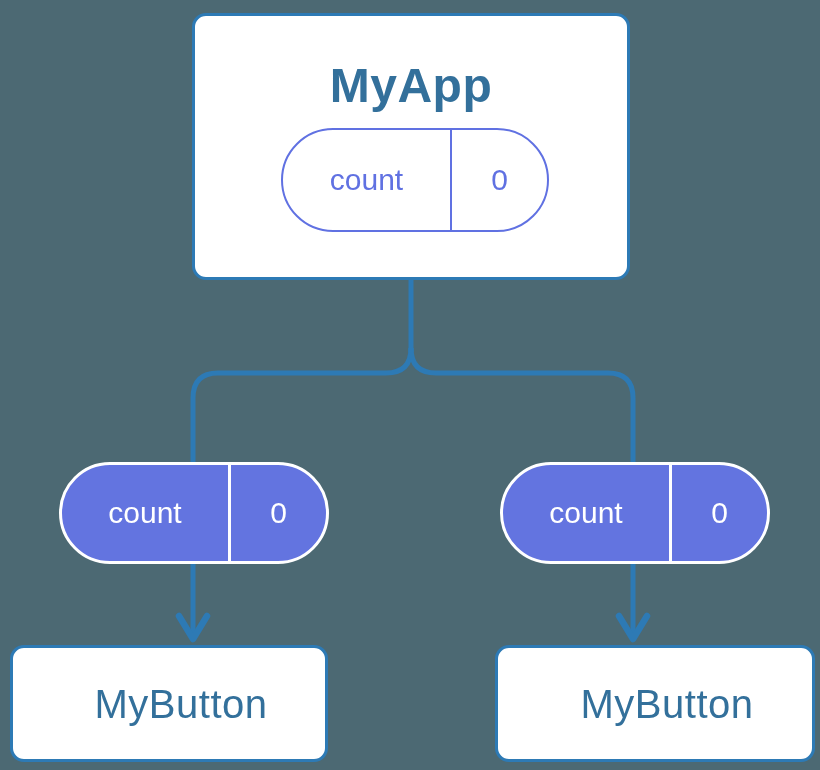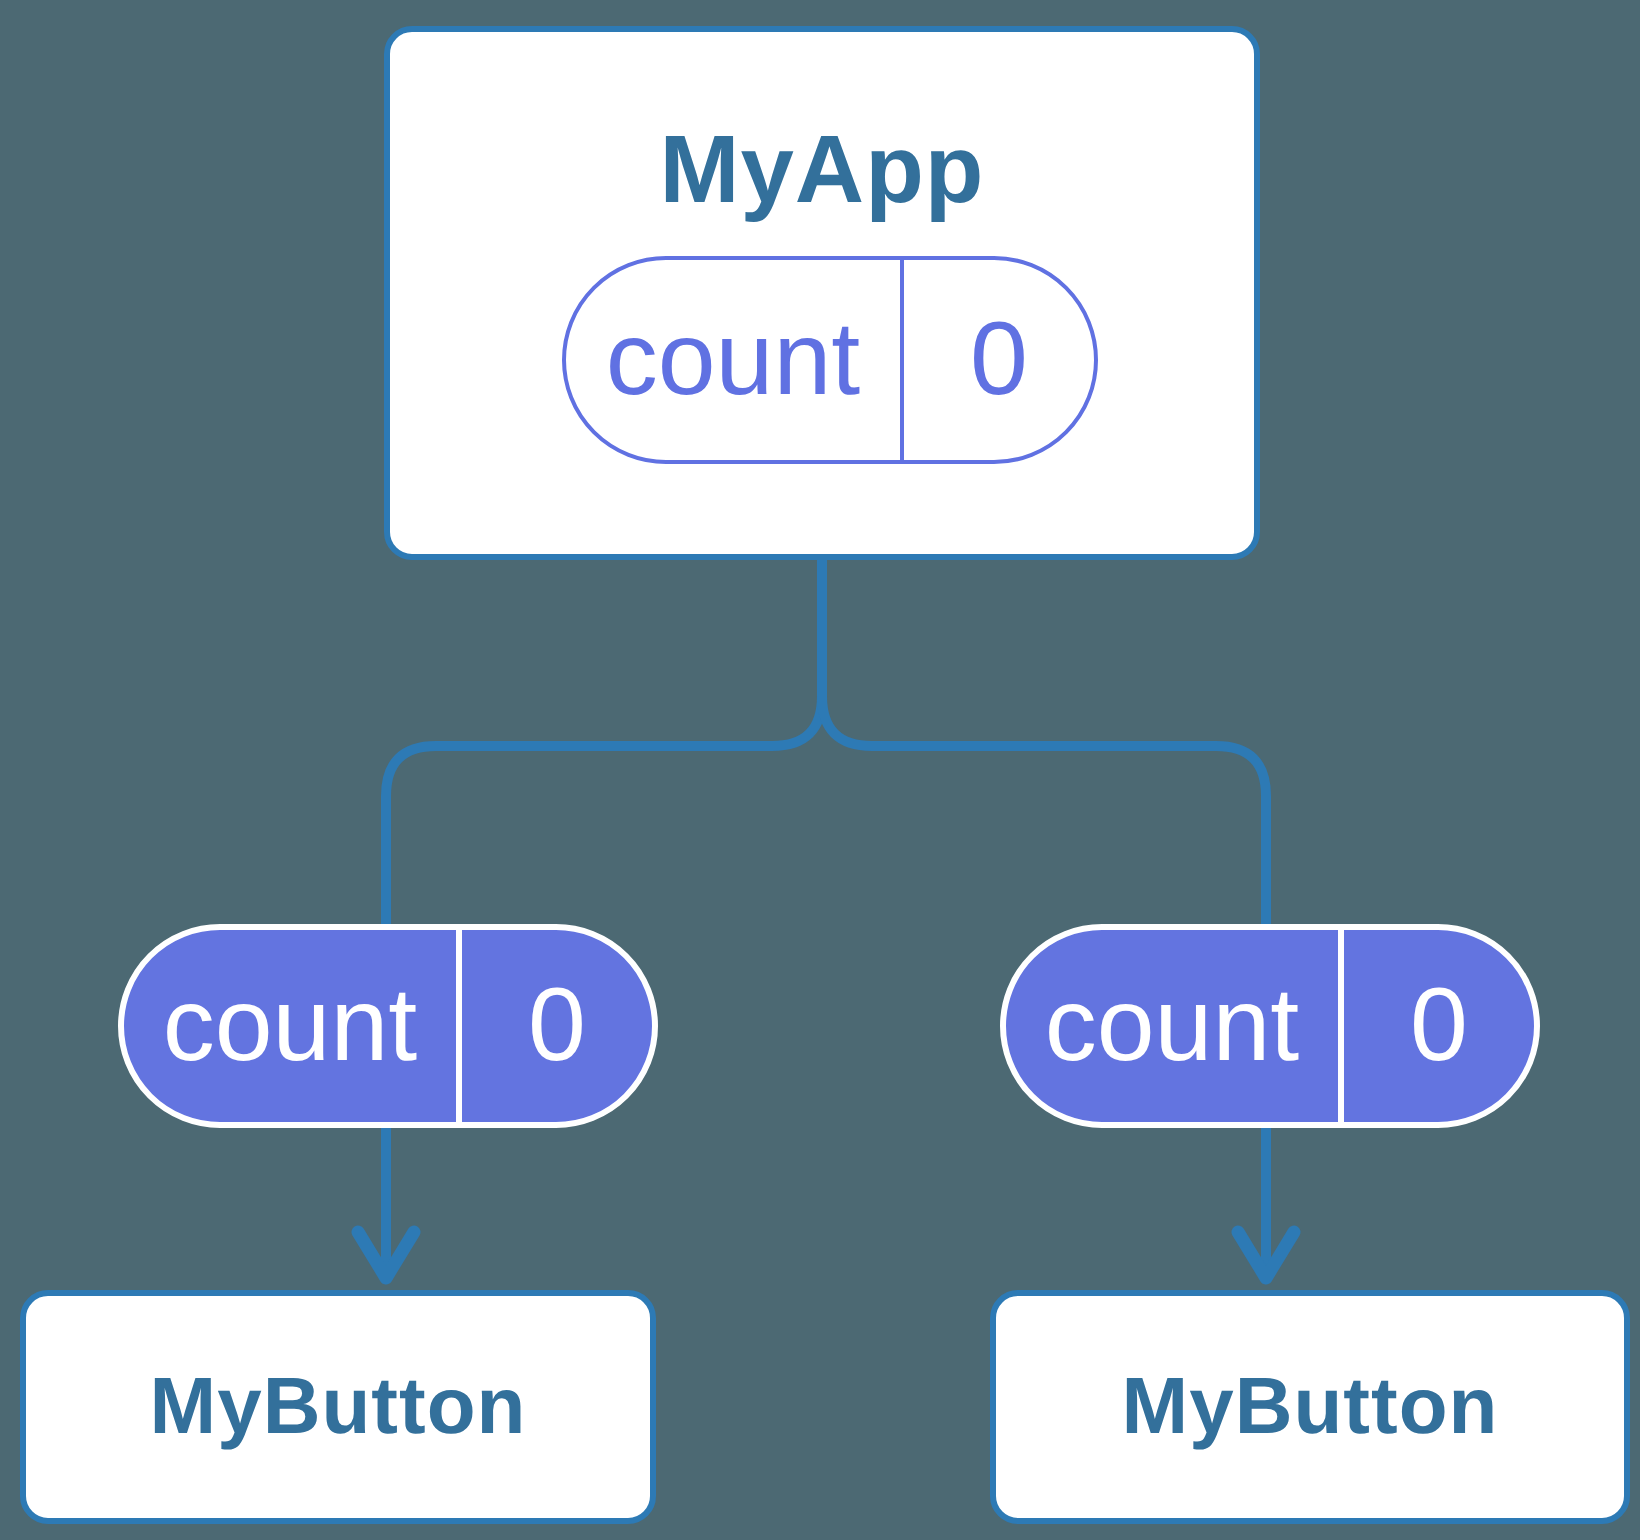--- a/index.html
+++ b/index.html
@@ -47,32 +47,33 @@
   #button-card-right { left: 495px; top: 645px; width: 320px; height: 117px; }
   .leaf-title {
     position: absolute;
     left: 0;
     width: 100%;
     top: 50%;
     transform: translateY(-50%);
     text-align: center;
     color: #33709b;
     font-size: 40px;
-    font-weight: 700;
+    font-weight: 400;
     letter-spacing: 0.5px;
+    padding-left: 12px;
   }
 
   .pill {
     position: absolute;
     display: flex;
     align-items: stretch;
     box-sizing: border-box;
     border-radius: 60px;
     z-index: 3;
-    font-size: 52px;
+    font-size: 30px;
   }
   .pill .seg {
     display: flex;
     align-items: center;
     justify-content: center;
   }
   .pill .seg-key { flex: 1 1 auto; }
   .pill .seg-val { flex: 0 0 95px; }
 
   .pill.outline {

